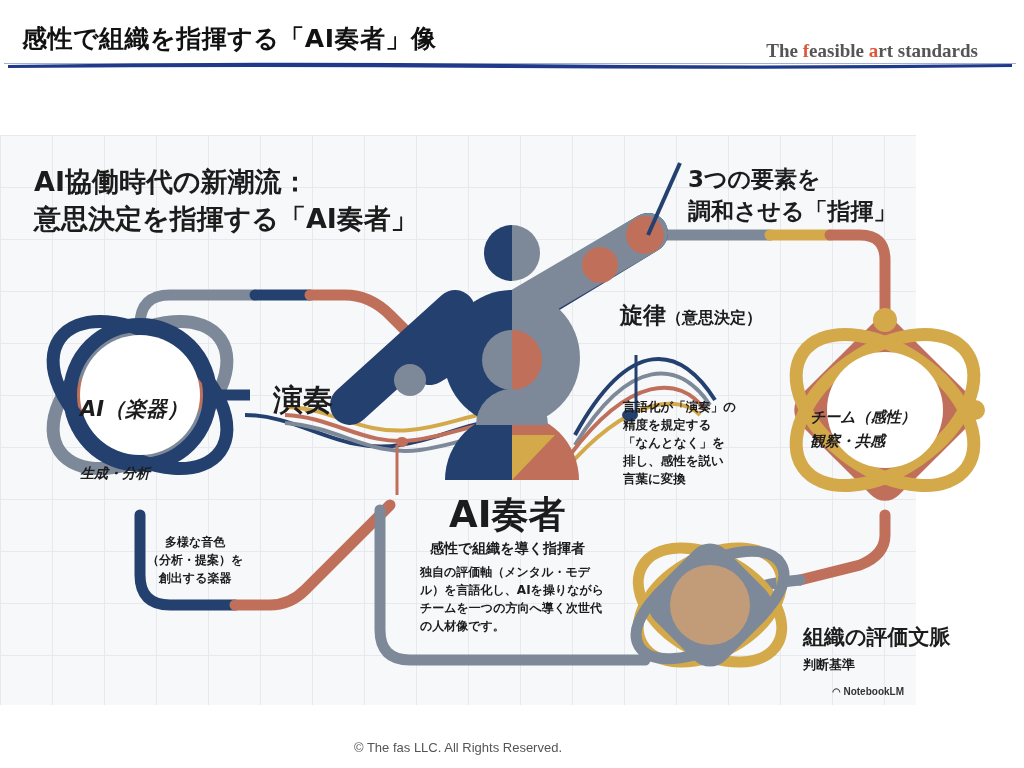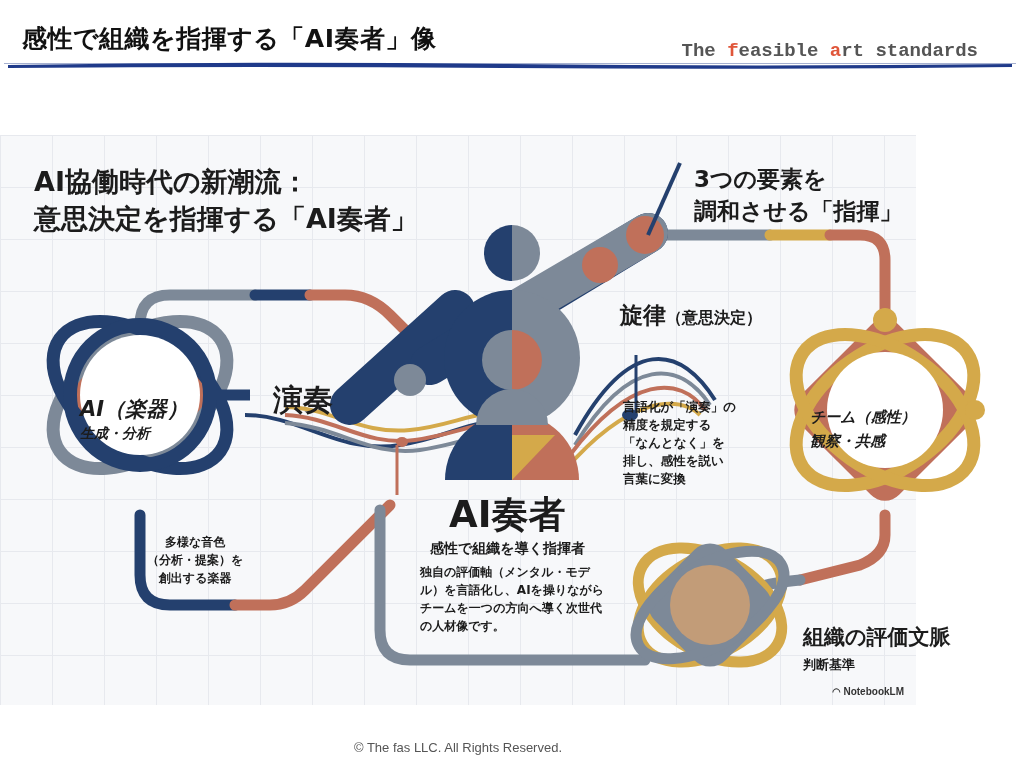--- a/index.html
+++ b/index.html
@@ -1,35 +1,35 @@
 <!DOCTYPE html>
 <html><head>
 <meta charset="utf-8">
 <style>
   html, body { margin: 0; padding: 0; background: #ffffff; }
   body { width: 1024px; height: 768px; position: relative; overflow: hidden;
          font-family: "DejaVu Sans", "Liberation Sans", sans-serif; color: #1a1a1a; }
   .slide-title { position: absolute; left: 22px; top: 22px; font-size: 25px; font-weight: bold; letter-spacing: 0.5px; color: #111; }
-  .brand { position: absolute; right: 46px; top: 40px; font-size: 19px; font-weight: bold; color: #555; font-family: Liberation Mono, monospace; margin-left: 14px; }
+  .brand { position: absolute; right: 46px; top: 40px; font-size: 19px; font-weight: bold; color: #555; font-family: Liberation Serif, serif; margin-left: 14px; }
   .brand .accent { color: #e0563a; }
   .brush { position: absolute; left: 4px; top: 59px; width: 1012px; height: 12px; }
   .panel { position: absolute; left: 0; top: 135px; width: 916px; height: 570px;
            background-color: #f7f8fa;
            background-image: linear-gradient(#e7e9ee 1px, transparent 1px), linear-gradient(90deg, #e7e9ee 1px, transparent 1px);
            background-size: 52px 52px; }
   .panel svg { position: absolute; left: 0; top: 0; }
   .txt { position: absolute; font-weight: bold; color: #1c1c1c; white-space: nowrap; }
   .heading { left: 34px; top: 28px; font-size: 27px; line-height: 37px; }
-  .conductor-heading { left: 688px; top: 28px; font-size: 23px; line-height: 32px; margin-left: 6px; }
+  .conductor-heading { left: 688px; top: 28px; font-size: 23px; line-height: 32px; }
   .melody { left: 620px; top: 165px; font-size: 23px; }
   .melody small { font-size: 16px; }
   .perform { left: 273px; top: 245px; font-size: 30px; }
   .node-label { text-align: left; font-style: italic; }
   .ai-node { left: 80px; top: 262px; width: 110px; font-size: 21px; line-height: 24px; }
-  .ai-node .sub { font-size: 14px; }
+  .ai-node .sub { font-size: 14px; margin-top: 40px; }
   .team-node { left: 810px; top: 270px; width: 130px; font-size: 15px; line-height: 24px; }
   .desc-left { left: 147px; top: 398px; font-size: 12px; line-height: 18px; text-align: center; }
   .desc-right { left: 623px; top: 263px; font-size: 12.5px; line-height: 18px; }
   .center-title { left: 449px; top: 355px; font-size: 37px; }
   .center-sub { left: 430px; top: 405px; font-size: 14px; }
   .center-desc { left: 420px; top: 428px; font-size: 12px; line-height: 18px; }
   .eval-title { left: 803px; top: 488px; font-size: 21px; }
   .eval-sub { left: 803px; top: 521px; font-size: 13px; }
   .notebook { position: absolute; right: 12px; bottom: 8px; font-size: 10px; font-weight: bold; color: #333; font-family: "Liberation Sans", sans-serif; }
   .footer { position: absolute; left: 0; width: 916px; top: 740px; text-align: center; font-size: 13px; color: #555; font-family: "Liberation Sans", sans-serif; }

